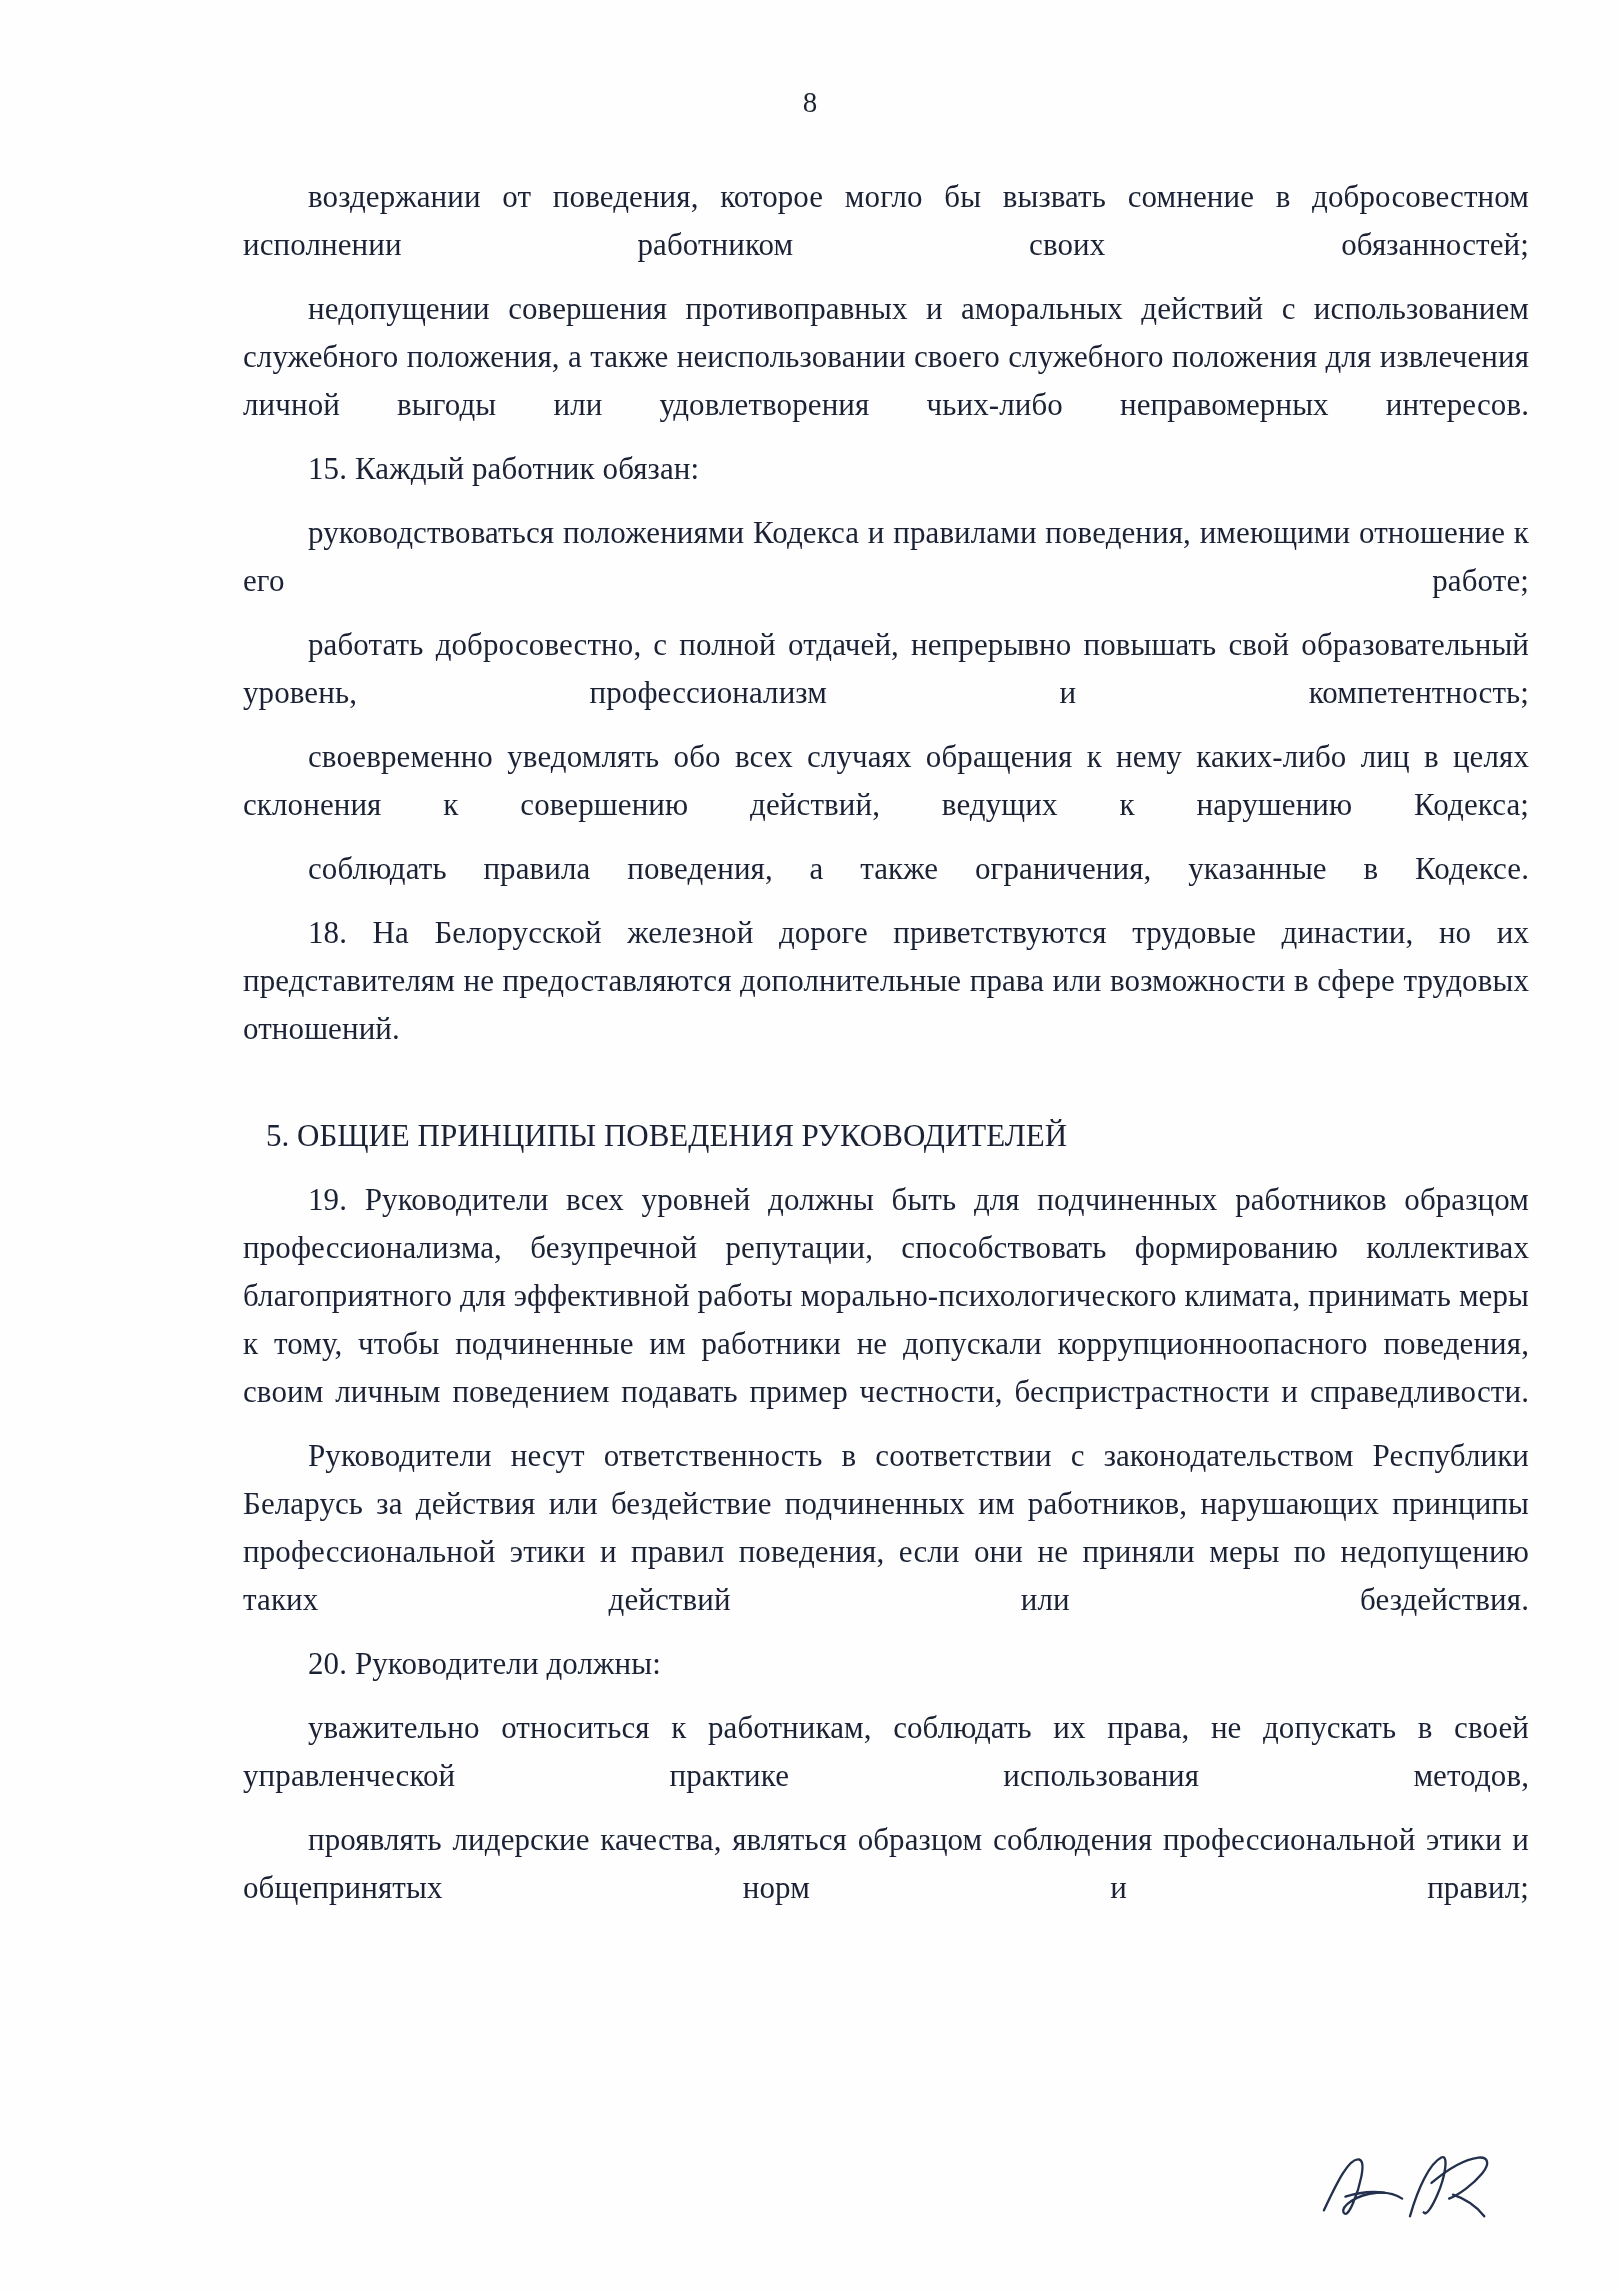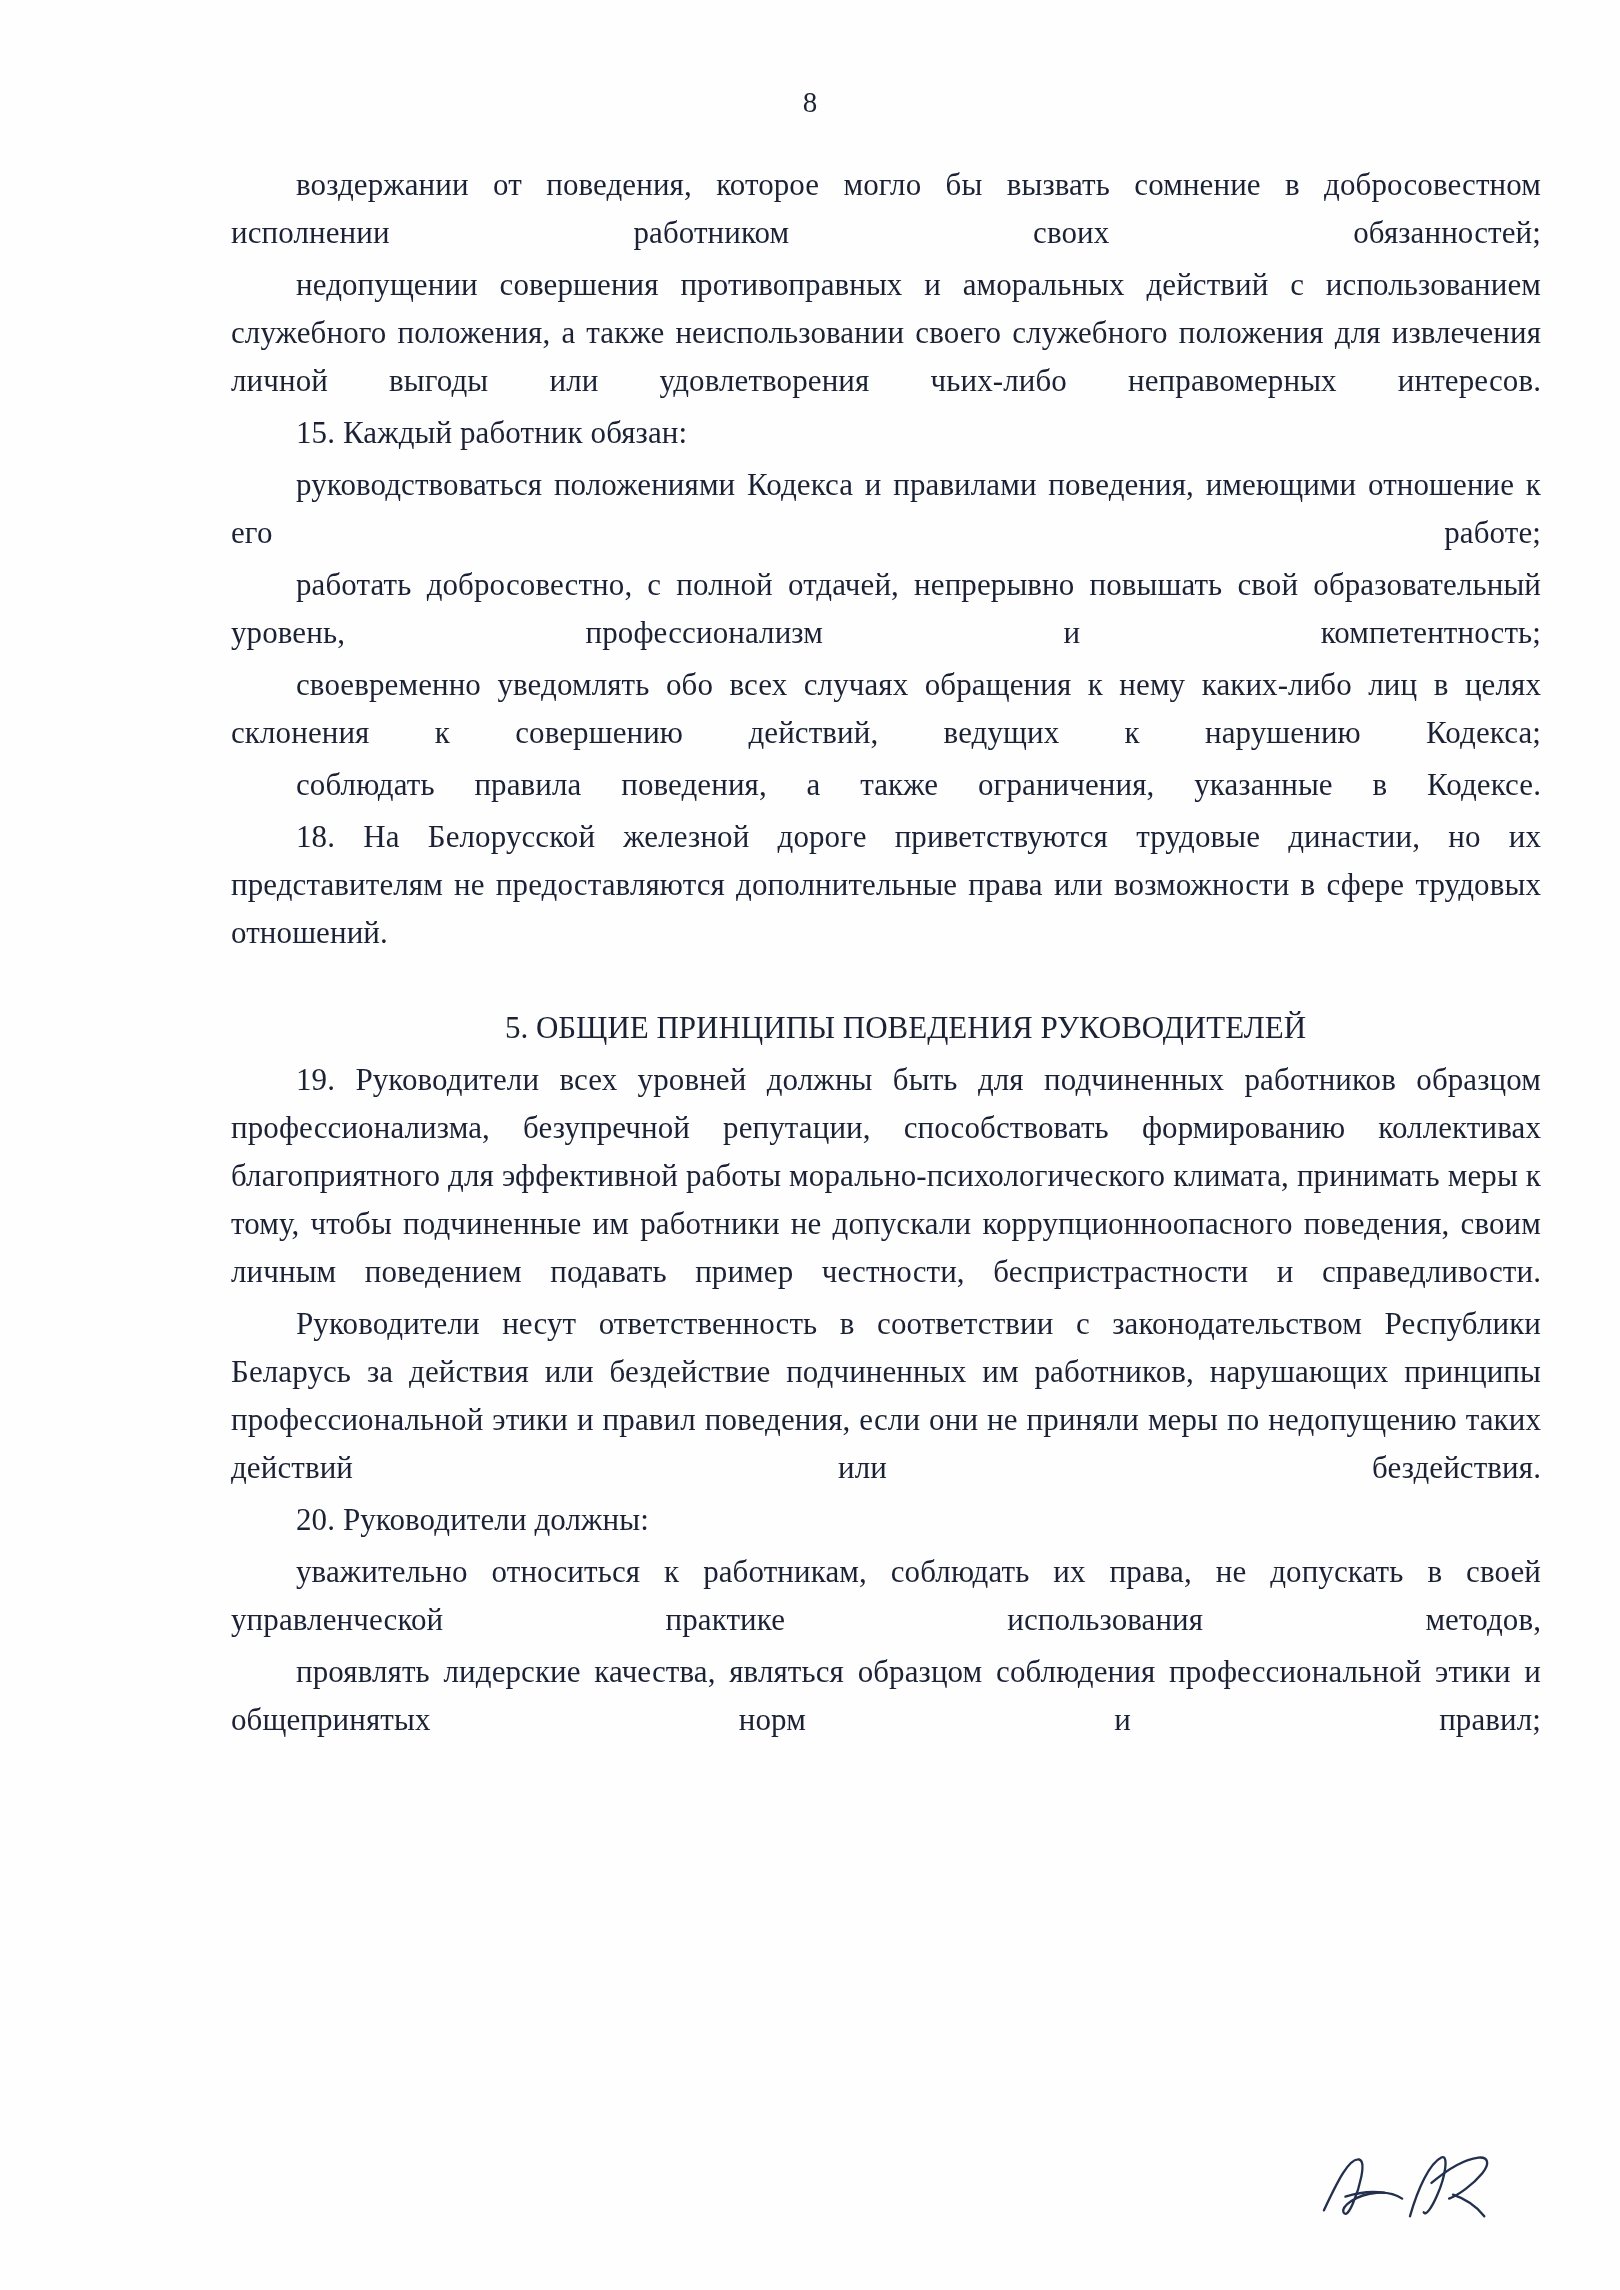--- a/index.html
+++ b/index.html
@@ -28,41 +28,40 @@
     font-family: "Liberation Serif", serif;
     color: #1d2433;
   }
   .content {
     position: absolute;
     top: 157px;
     left: 227px;
     width: 1318px;
   }
   p {
-    margin: 4px;
+    margin: 16px;
     font-size: 31px;
     line-height: 48px;
     text-align: justify;
     text-justify: inter-word;
     color: #1b2235;
     letter-spacing: 0.1px;
   }
   p.indent {
     text-indent: 65px;
   }
   p.justify-all {
     text-align-last: justify;
   }
   h2.section-heading {
     margin: 0;
     padding-top: 43px;
     font-size: 31px;
     line-height: 48px;
     font-weight: normal;
-    text-align: center;
     text-indent: 39px;
     color: #1b2235;
   }
   .signature {
     position: absolute;
     right: 118px;
     bottom: 65px;
     width: 186px;
     height: 88px;
     pointer-events: none;

